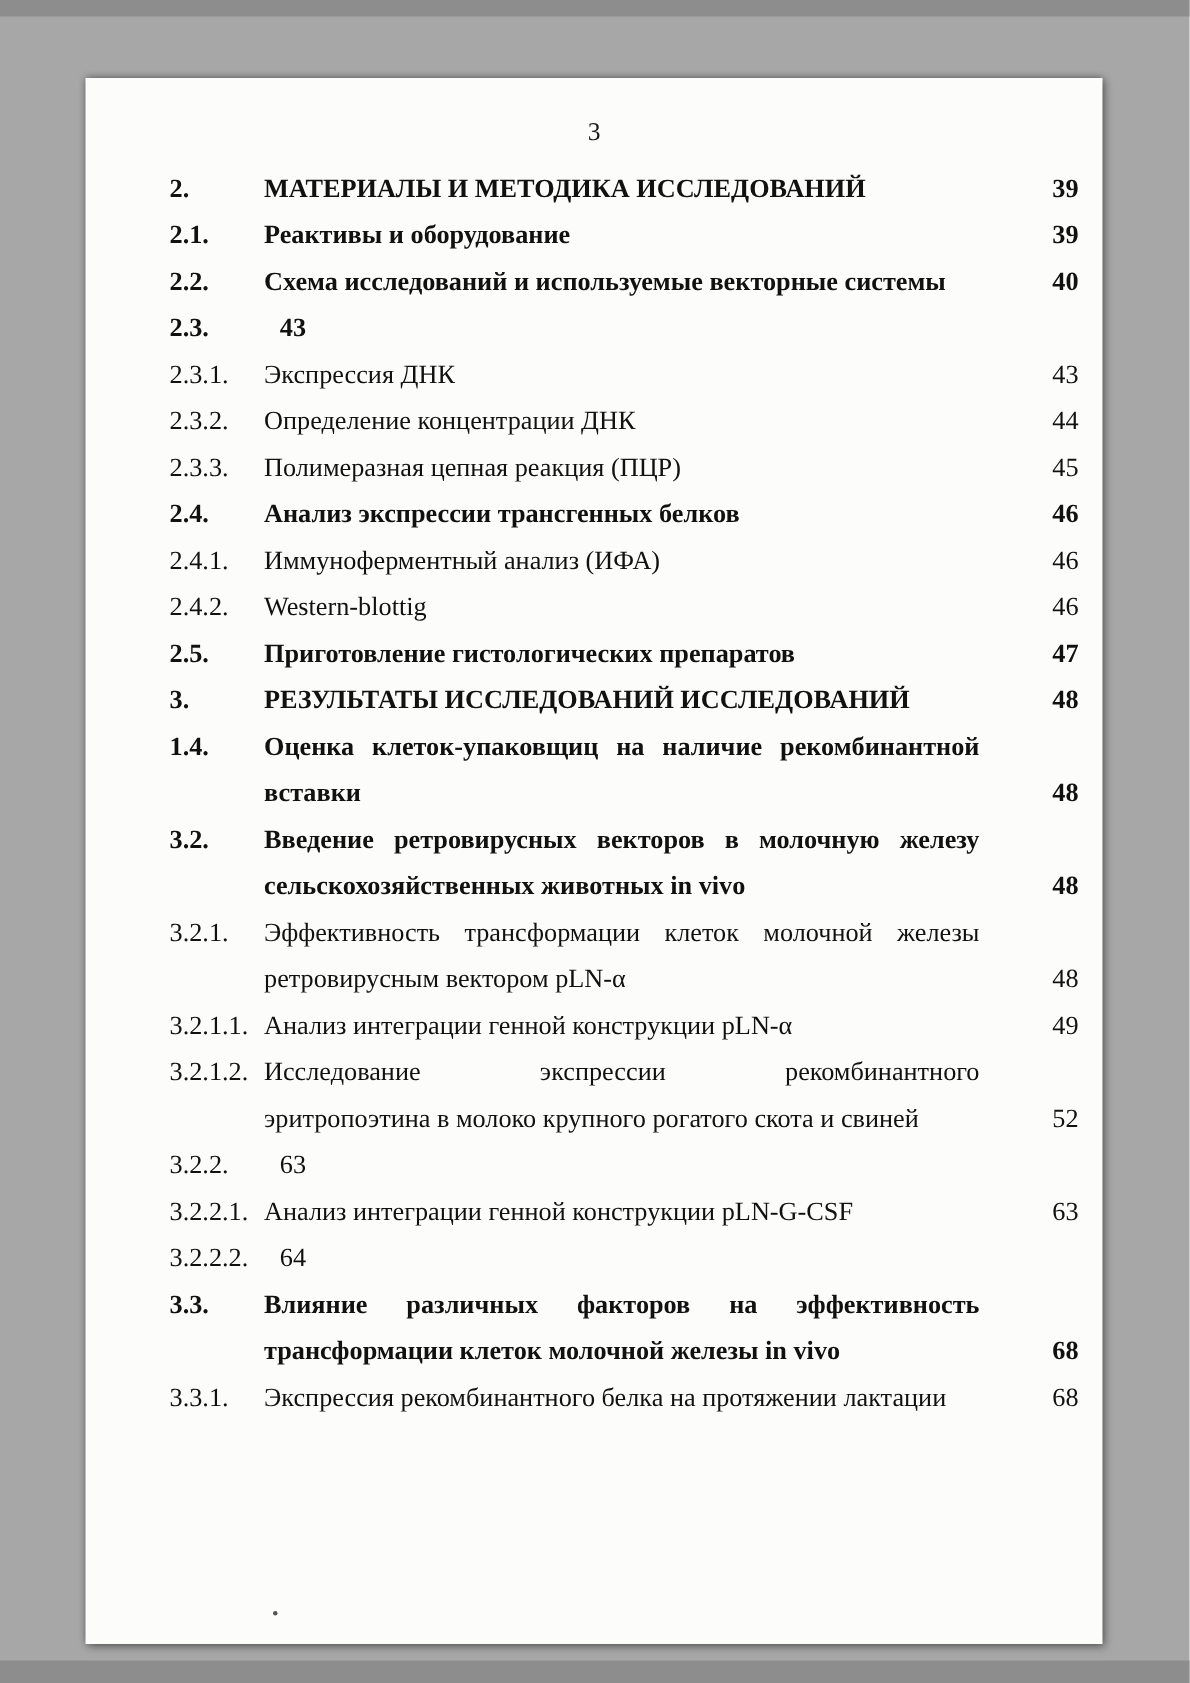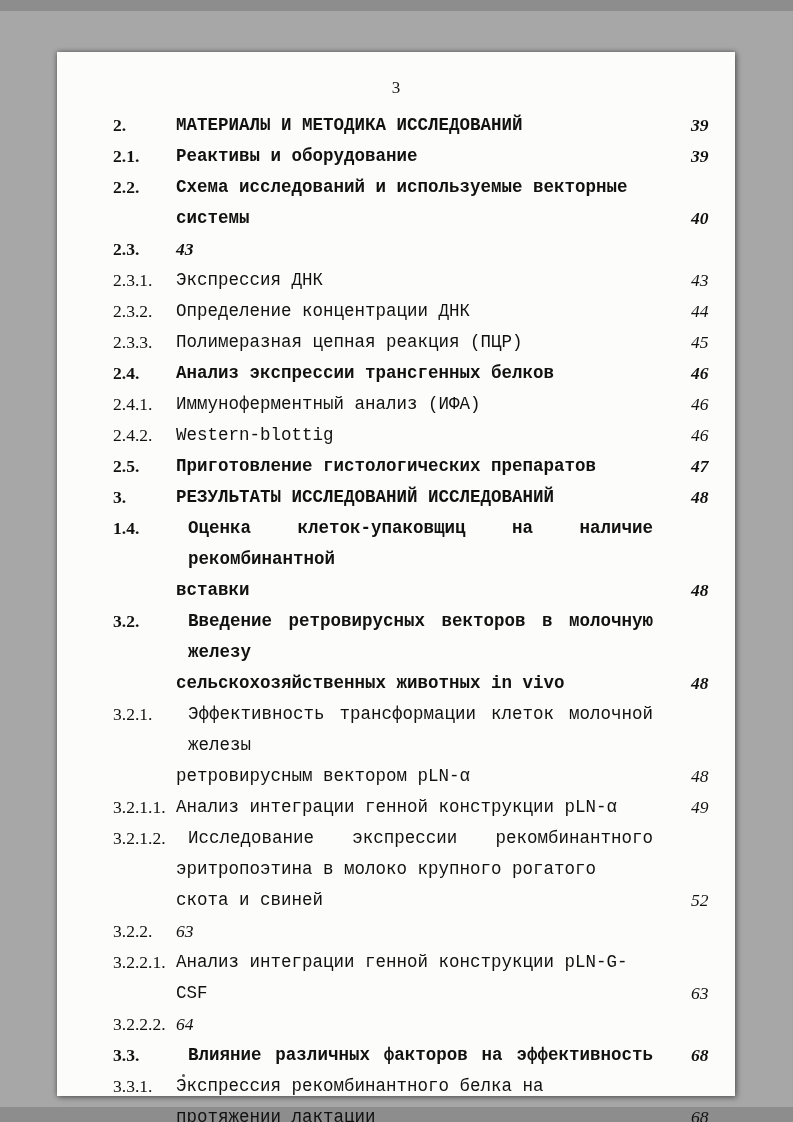--- a/index.html
+++ b/index.html
@@ -24,23 +24,23 @@
   .toc{
     position:absolute;left:56px;top:58px;right:16px;
     color:#111;
     font-size:17.5px;
     line-height:31px;
   }
   .row{display:flex;align-items:flex-start;}
   .row.bold{font-weight:bold;}
   .num{flex:none;min-width:59px;white-space:nowrap;padding-right:4px;}
   .text{flex:1;margin-right:38px;}
-  .line{display:block;font-family:Liberation Mono, monospace;}
-  .line.fill{text-align:justify;text-align-last:justify;margin-left:12px;}
-  .page{flex:none;min-width:28px;align-self:flex-end;font-style:italic;}
+  .line{display:block;}
+  .line.fill{text-align:justify;text-align-last:justify;}
+  .page{flex:none;min-width:28px;text-align:right;align-self:flex-end;}
   .artifact-dot{
     position:absolute;left:125px;top:1022px;width:3px;height:3px;
     background:#555;border-radius:50%;
   }
 </style>
 </head>
 <body>
 
 <div class="edge-top"></div>
 <div class="edge-bottom"></div>
@@ -180,20 +180,21 @@
         <span class="page">63</span>
       </div>
       <div class="row">
         <span class="num">3.2.2.2.</span>
         <span class="page">64</span>
       </div>
       <div class="row bold">
         <span class="num">3.3.</span>
         <div class="text">
           <div class="line fill">Влияние различных факторов на эффективность</div>
+          <div class="line">трансформации клеток молочной железы in vivo</div>
         </div>
         <span class="page">68</span>
       </div>
       <div class="row">
         <span class="num">3.3.1.</span>
         <div class="text">
           <div class="line">Экспрессия рекомбинантного белка на протяжении лактации</div>
         </div>
         <span class="page">68</span>
       </div>

